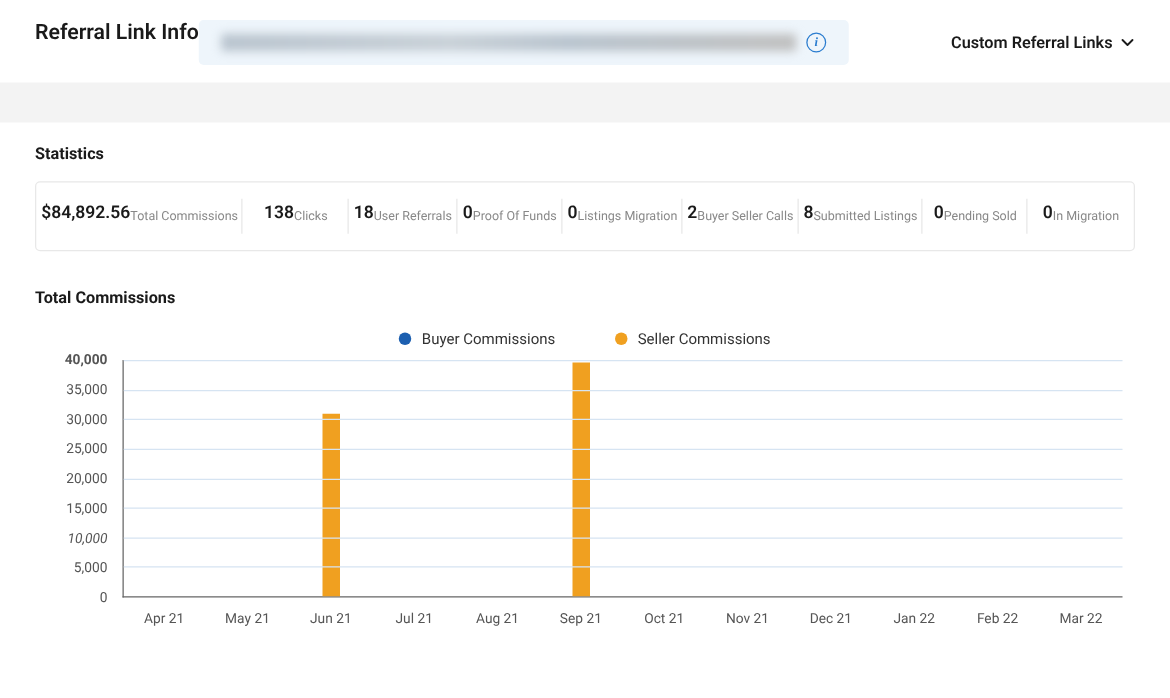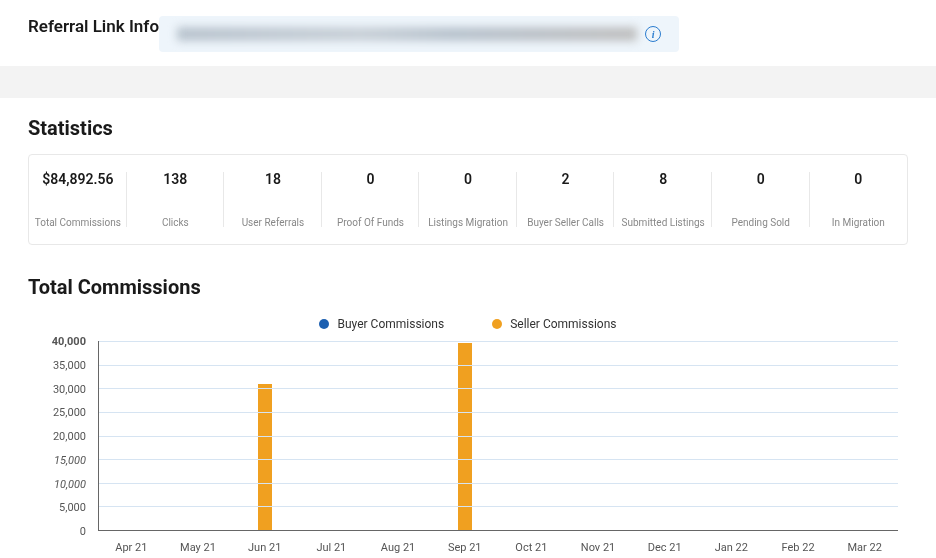--- a/index.html
+++ b/index.html
@@ -7,23 +7,23 @@
     .header { display: flex; align-items: center; padding: 16px 28px 14px; justify-content: space-between; }
     .header-left { display: flex; }
     .page-title { font-size: 17px; font-weight: 600; color: #1a1a1a; }
     .link-box { background: #eef5fb; border-radius: 4px; padding: 10px 18px; display: flex; align-items: center; gap: 8px; width: 520px; }
     .blurred-link { flex: 1; height: 14px; filter: blur(4px); background: linear-gradient(90deg, #b9c4ce 0%, #c8d0d7 40%, #b9c4ce 60%, #c0c0c0 100%); border-radius: 2px; }
     .info-icon { width: 16px; height: 16px; border: 1.5px solid #2a7ccf; border-radius: 50%; display: flex; align-items: center; justify-content: center; font-size: 10px; color: #2a7ccf; font-weight: 600; font-style: italic; font-family: Georgia, serif; }
     .custom-link { font-size: 13px; font-weight: 600; color: #1a1a1a; display: flex; align-items: center; gap: 6px; cursor: pointer; }
     .chev { width: 12px; height: 12px; }
     .spacer-bar { background: #f3f3f3; height: 32px; width: 100%; }
     .content { padding: 18px 28px 0; }
-    .section-title { font-size: 20px; font-weight: 700; color: #1a1a1a; margin-bottom: 14px; }
+    .section-title { font-size: 13px; font-weight: 700; color: #1a1a1a; margin-bottom: 14px; }
     .stats-box { border: 1px solid #e8e8e8; border-radius: 4px; display: flex; align-items: stretch; padding: 10px 0; }
-    .stat { flex: 1; text-align: center; padding: 6px 4px; position: relative; display: flex; flex-direction: column; align-items: center; justify-content: center; gap: 24px; }
+    .stat { flex: 1; text-align: center; padding: 6px 4px; position: relative; display: flex; flex-direction: row; align-items: center; justify-content: center; }
     .stat:not(:last-child)::after { content: ""; position: absolute; right: 0; top: 10%; height: 80%; width: 1px; background: #e8e8e8; }
     .stat .val { font-size: 14px; font-weight: 600; color: #1a1a1a; margin-bottom: 6px; }
     .stat .lbl { font-size: 10px; color: #888; white-space: nowrap; }
     .chart-section { margin-top: 30px; }
     .legend { display: flex; justify-content: center; gap: 48px; margin: 18px 0 10px; }
     .legend-item { display: flex; align-items: center; gap: 8px; font-size: 12px; color: #333; }
     .dot { width: 10px; height: 10px; border-radius: 50%; }
     .chart-wrap { position: relative; padding-left: 70px; padding-right: 10px; padding-bottom: 30px; height: 220px; }
     .y-axis { position: absolute; left: 0; top: 0; height: calc(100% - 30px); width: 64px; }
     .y-tick { position: absolute; right: 6px; font-size: 11px; color: #555; transform: translateY(-50%); text-align: right; width: 58px; }
@@ -38,20 +38,26 @@
 </head>
 <body>
 
 <div class="header">
   <div class="header-left">
     <h1 class="page-title">Referral Link Info</h1>
     <div class="link-box">
       <div class="blurred-link"></div>
       <span class="info-icon">i</span>
     </div>
+  </div>
+  <div class="custom-link">
+    <span>Custom Referral Links</span>
+    <svg class="chev" viewBox="0 0 12 12">
+        <path d="M2 4 L6 8 L10 4" stroke="#1a1a1a" stroke-width="1.5" fill="none" stroke-linecap="round" stroke-linejoin="round"></path>
+      </svg>
   </div>
 </div>
 
 <div class="spacer-bar"></div>
 
 <div class="content">
   <h2 class="section-title">Statistics</h2>
   <div class="stats-box" id="stats-box">
       <div class="stat">
         <div class="val">$84,892.56</div>
@@ -101,21 +107,21 @@
       <div class="legend-item">
         <span class="dot" id="dot-seller" style="background: rgb(240, 160, 32);"></span>
         <span>Seller Commissions</span>
       </div>
     </div>
     <div class="chart-wrap">
       <div class="y-axis" id="y-axis">
           <div class="y-tick" style="top: 100%;">0</div>
           <div class="y-tick" style="top: 87.5%;">5,000</div>
           <div class="y-tick" style="top: 75%; font-style: italic;">10,000</div>
-          <div class="y-tick" style="top: 62.5%; font-style: italic;">15,000</div>
+          <div class="y-tick" style="top: 62.5%;">15,000</div>
           <div class="y-tick" style="top: 50%;">20,000</div>
           <div class="y-tick" style="top: 37.5%;">25,000</div>
           <div class="y-tick" style="top: 25%;">30,000</div>
           <div class="y-tick" style="top: 12.5%;">35,000</div>
           <div class="y-tick" style="top: 0%; font-weight: bold;">40,000</div>
         </div>
       <div class="plot" id="plot">
         <div class="bars" id="bars">
             <div class="bar-slot"></div>
             <div class="bar-slot"></div>

